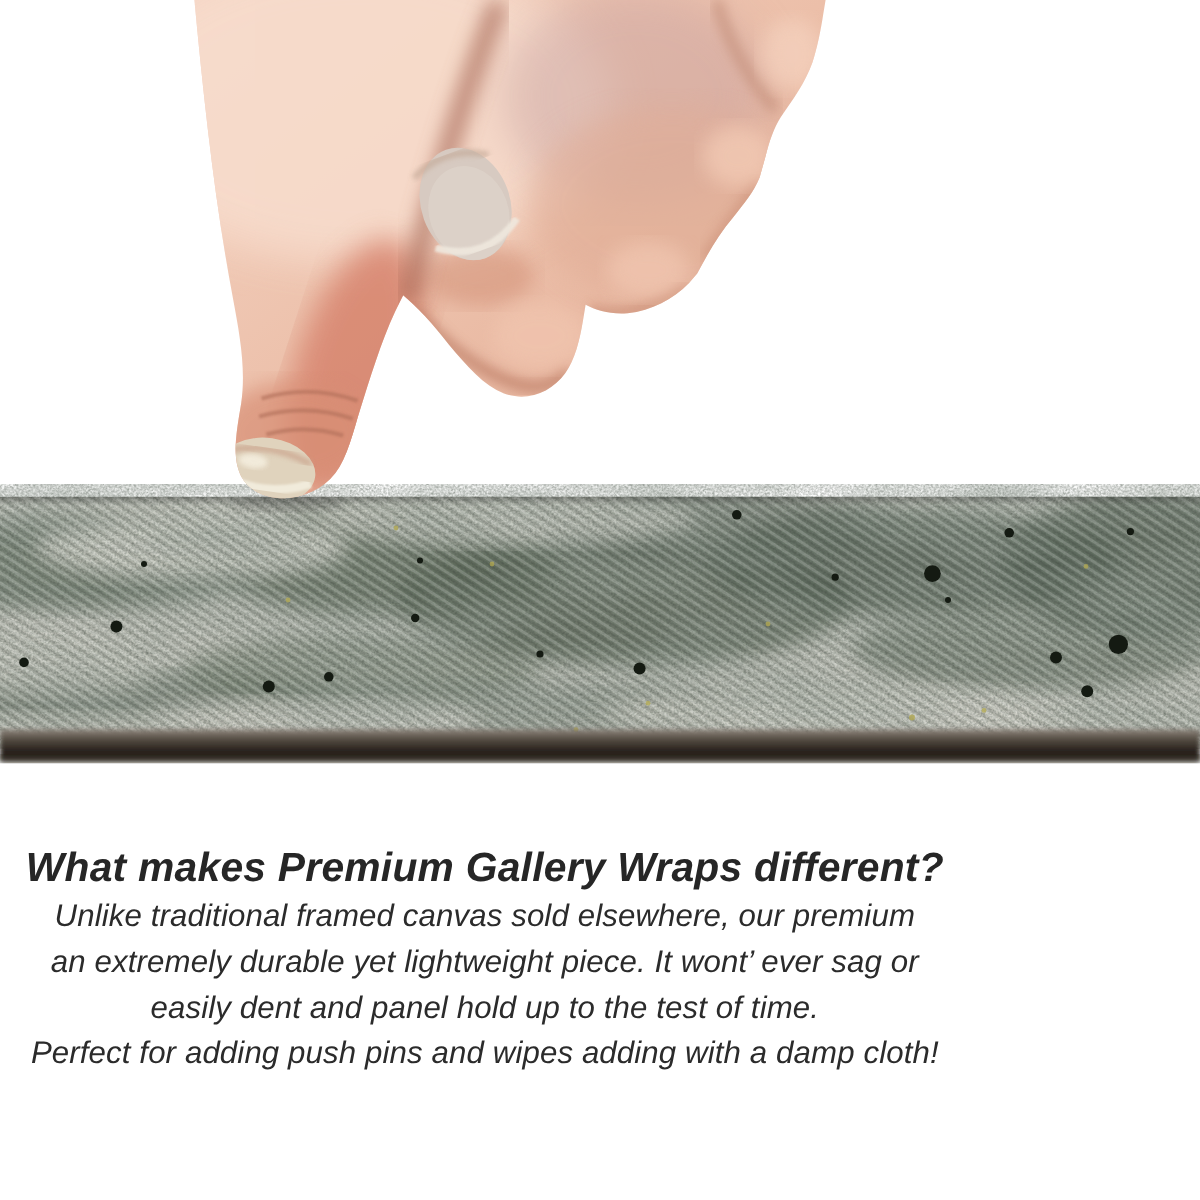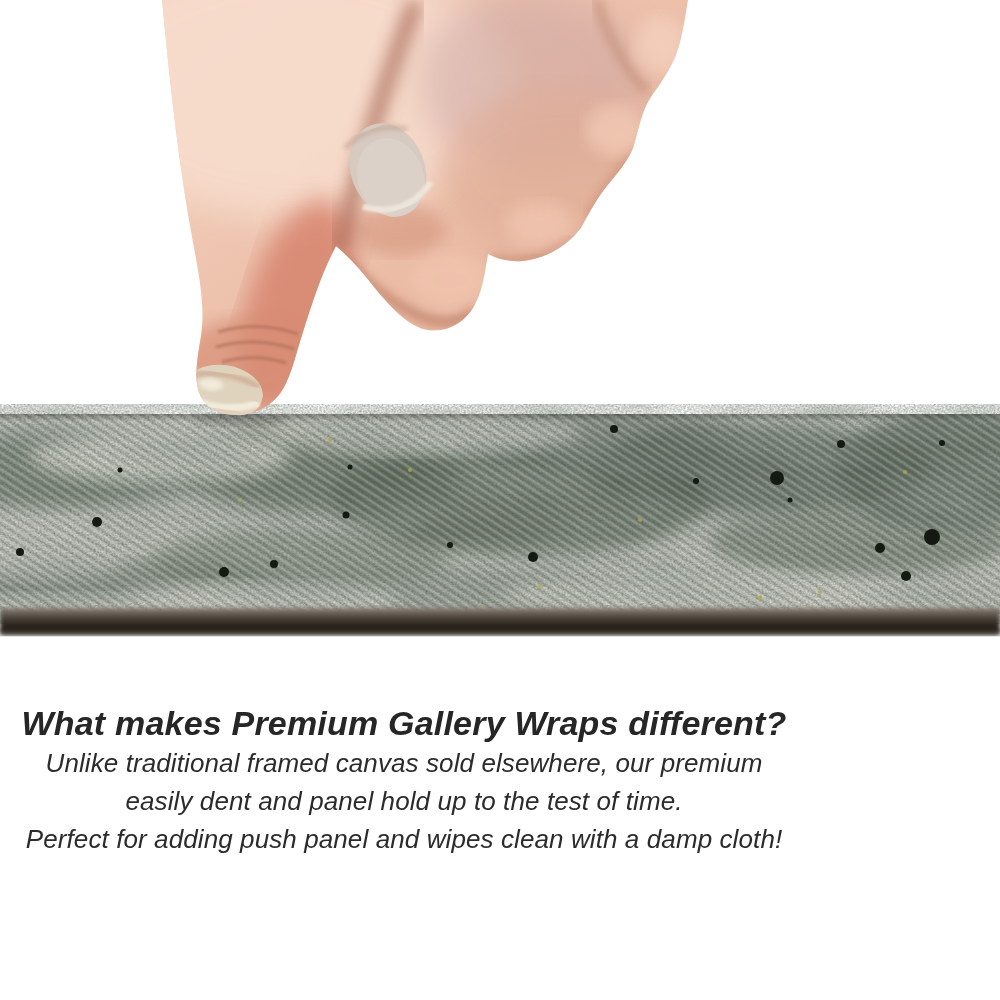--- a/index.html
+++ b/index.html
@@ -236,17 +236,18 @@
           <path d="M216,347 Q256,336 294,349"></path>
           <path d="M222,362 Q255,353 286,363"></path>
         </g>
       </g>
     </g>
   </svg>
 
   <div class="caption">
     <div class="heading">What makes Premium Gallery Wraps different?</div>
     <div class="line">Unlike traditional framed canvas sold elsewhere, our premium</div>
+    <div class="line">an extremely durable yet lightweight piece. It wont’ ever sag or</div>
     <div class="line">easily dent and panel hold up to the test of time.</div>
-    <div class="line">Perfect for adding push panel and wipes clean with a damp cloth!</div>
+    <div class="line">Perfect for adding push pins and wipes adding with a damp cloth!</div>
   </div>
 
 </div>
 
 </body></html>

